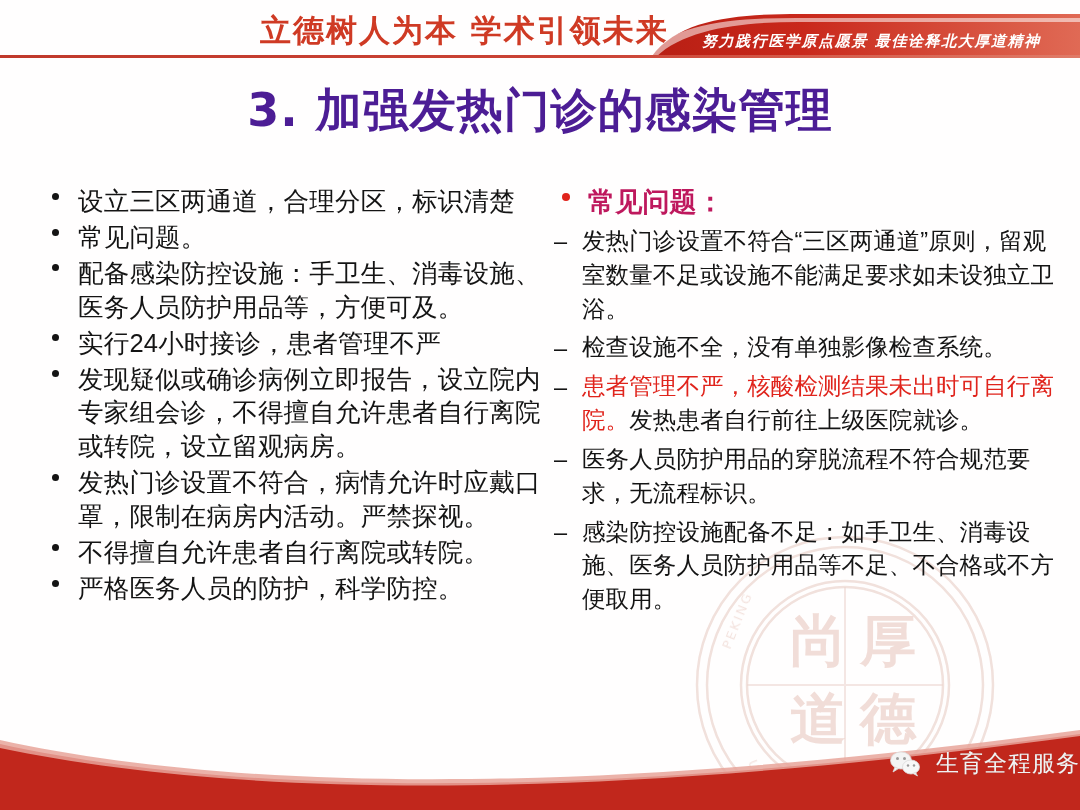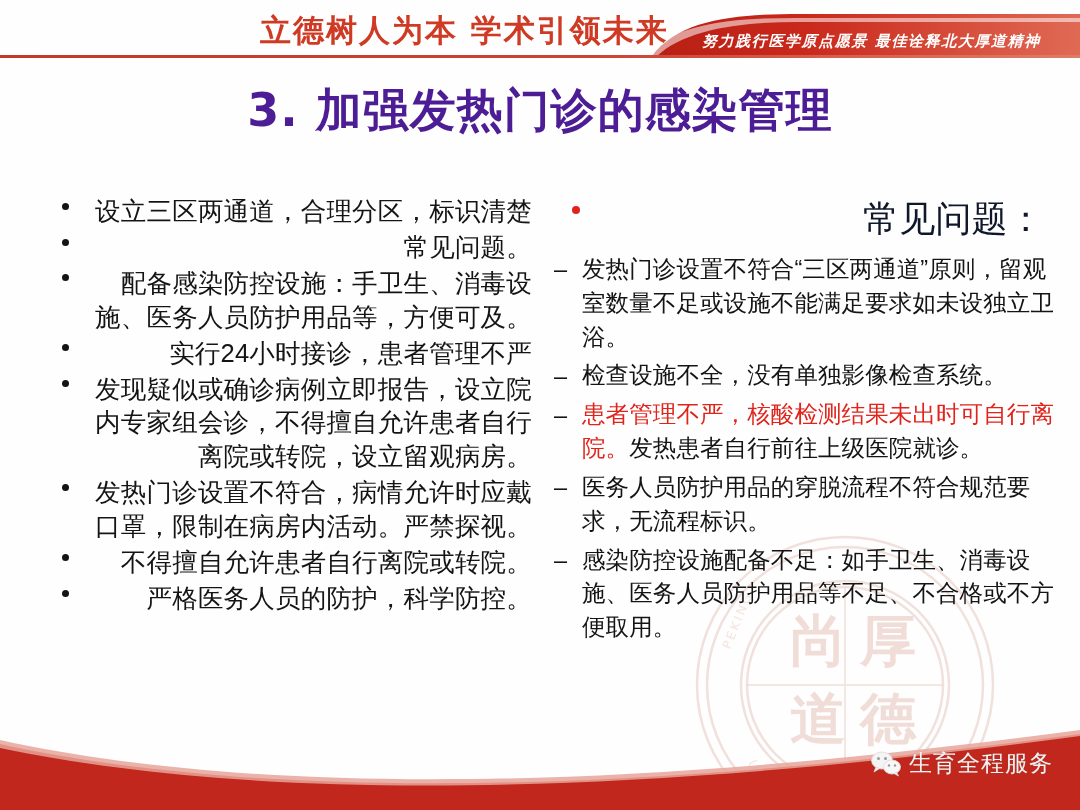--- a/index.html
+++ b/index.html
@@ -66,36 +66,36 @@
 
   
   .columns{
     position:absolute;left:0;top:185px;width:1080px;height:580px;
     z-index:4;
   }
   .col{position:absolute;top:0;}
   .col-left{left:42px;width:500px;}
   .col-right{left:552px;width:502px;}
 
-  ul.lvl1{list-style:none;margin:10px;padding:0;text-align:right;}
+  ul.lvl1{list-style:none;margin:0;padding:0;}
   li.lvl1{
     position:relative;
     padding-left:36px;
     margin-bottom:2px;
     font-size:25.5px;
     line-height:1.33;
     color:#141414;
     letter-spacing:.2px;
   }
   li.lvl1 > .bullet{
     position:absolute;left:10px;top:.30em;
     width:7px;height:7px;border-radius:50%;
     background:#141414;
   }
-  li.lvl1.accent{color:#0f172a;font-weight:normal;font-size:36px;}
+  li.lvl1.accent{color:#be185d;font-weight:bold;font-size:27px;}
   li.lvl1.accent > .bullet{background:#e0241c;width:8px;height:8px;}
 
   ul.lvl2{list-style:none;margin:4px 0 0 0;padding:0;}
   li.lvl2{
     position:relative;
     padding-left:30px;
     margin-bottom:5px;
     font-size:23.5px;
     line-height:1.44;
     color:#141414;
@@ -107,22 +107,22 @@
   }
   li.lvl2 .red{color:#e0241c;}
 
   
   .bottom-wave{
     position:absolute;left:0;bottom:0;width:1080px;height:110px;z-index:3;
   }
 
   
   .wechat{
-    position:absolute;left:871px;top:748px;
-    display:flex;align-items:center;gap:8px;
+    position:absolute;left:890px;top:748px;
+    display:flex;align-items:center;gap:16px;
     z-index:7;pointer-events:none;
   }
   .wechat-text{
     font-size:23px;color:#f2f2f2;letter-spacing:1px;
     text-shadow:0 0 1px rgba(120,120,120,.45);
     font-family:"DejaVu Sans","Liberation Sans",sans-serif;
   }
 </style>
 </head>
 <body>

